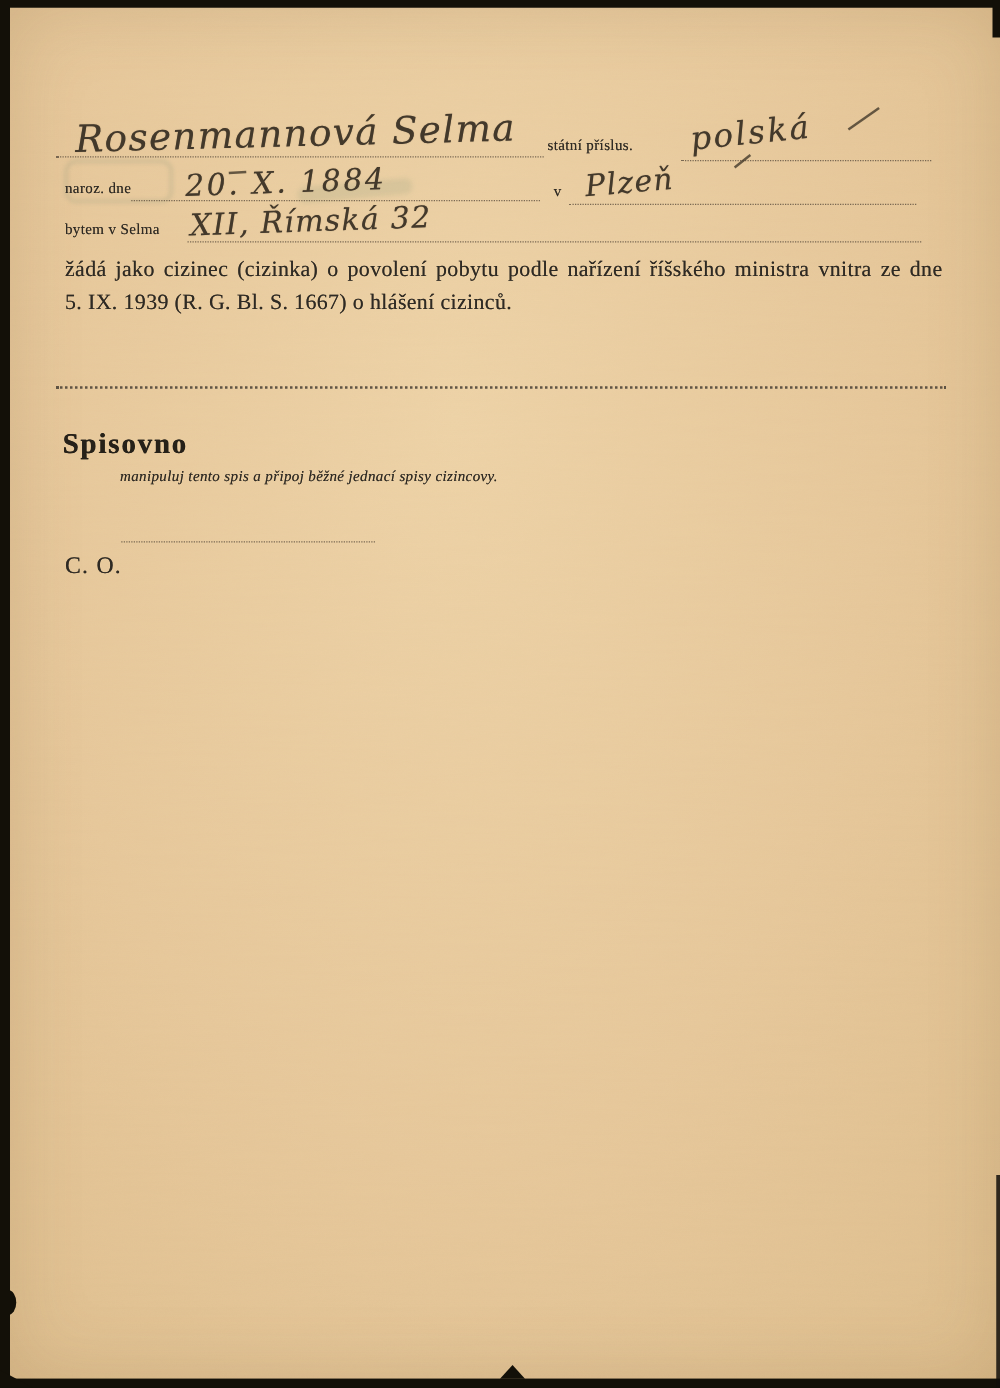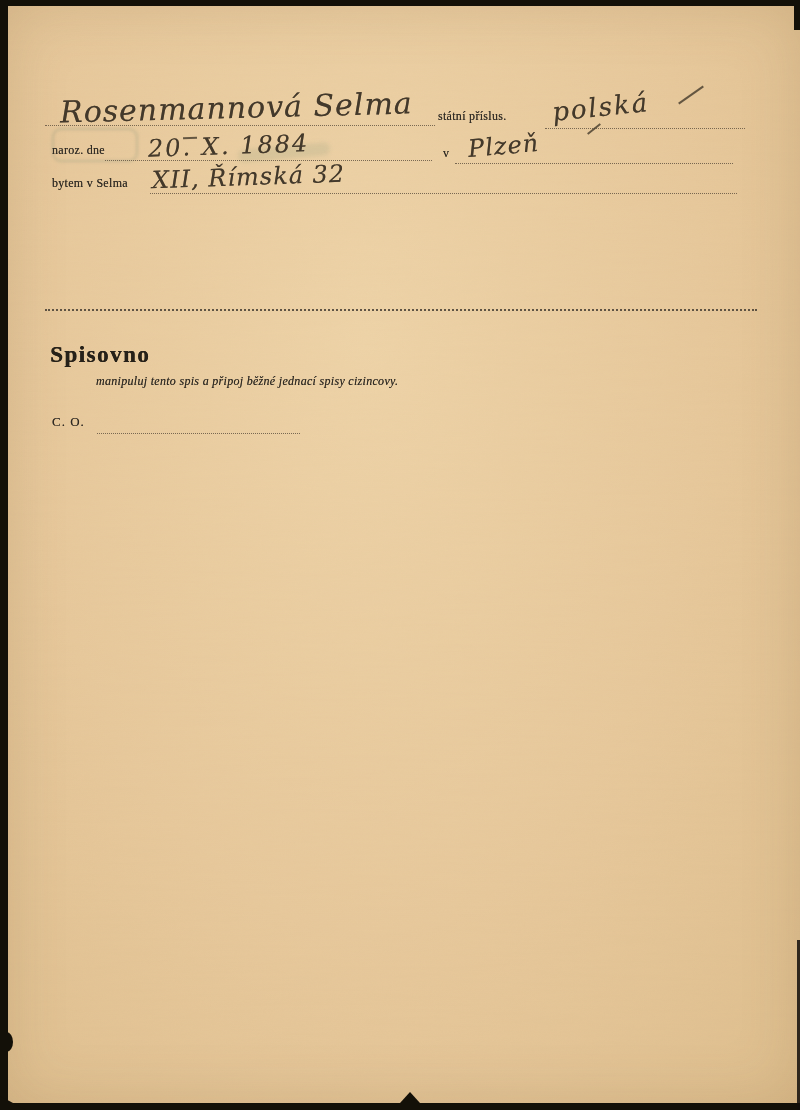--- a/index.html
+++ b/index.html
@@ -85,21 +85,21 @@
   .note        { left:88px;  top:256px; }
   .sec-divider { left:37px;  top:303px; width:712px; }
 
   .heading {
     left:42px; top:336px;
     font-family:Liberation Serif, serif; font-weight:bold;
     font-size:23px; letter-spacing:1.5px; color:#262119;
     text-shadow:0.4px 0 0 #262119;
   }
   .instruction { left:88px; top:368px;font-style:italic; }
-  .co-label    { left:44px; top:408px; font-size:13px; letter-spacing:1px; }
+  .co-label    { left:44px; top:436px; font-size:19px; letter-spacing:1px; }
   .u-co        { left:89px; top:427px; width:203px; }
 
   
   .stroke { position:absolute; background:var(--ink_hand); opacity:0.8; }
   .fl-nat   { left:668px; top:88px;  width:30px; height:2px; transform:rotate(-35deg); }
   .fl-place { left:578px; top:122px; width:16px; height:2px; transform:rotate(-38deg); }
   .fl-xbar  { left:175px; top:131px; width:14px; height:1.5px; transform:rotate(-3deg); }
 
   
   .ghost-bracket {
@@ -150,20 +150,22 @@
     <span class="abs print lbl-in">v</span>
     <span class="abs hand hand-place">Plzeň</span>
     <div class="stroke fl-place"></div>
     <div class="abs dots u-place"></div>
 
     <span class="abs print lbl-res">bytem v Selma</span>
     <span class="abs hand hand-addr">XII, Římská 32</span>
     <div class="abs dots u-addr"></div>
 
     <div class="abs request">
+      <div class="line justified">žádá jako cizinec (cizinka) o povolení pobytu podle nařízení říšského ministra vnitra ze dne</div>
+      <div class="line">5. IX. 1939 (R. G. Bl. S. 1667) o hlášení cizinců.</div>
     </div>
 
 
     <div class="abs divider sec-divider"></div>
 
     <span class="abs heading">Spisovno</span>
     <span class="abs print instruction">manipuluj tento spis a připoj běžné jednací spisy cizincovy.</span>
     <span class="abs print co-label">C. O.</span>
     <div class="abs dots u-co"></div>
 

